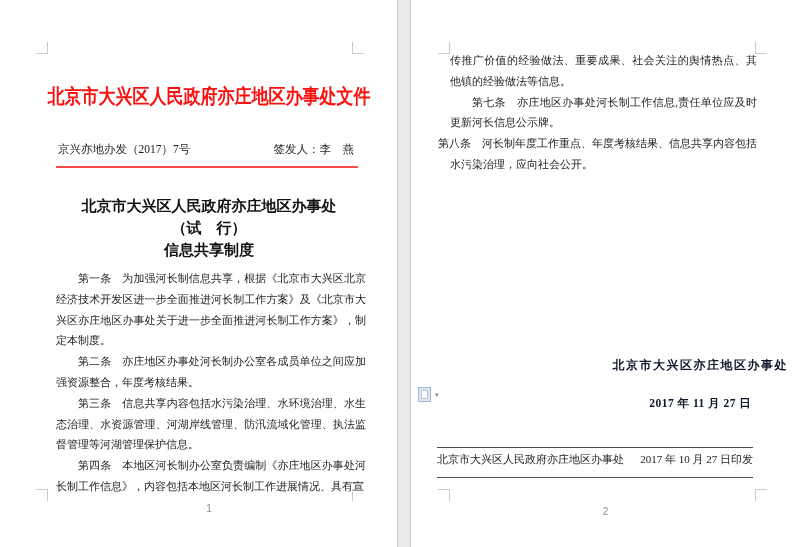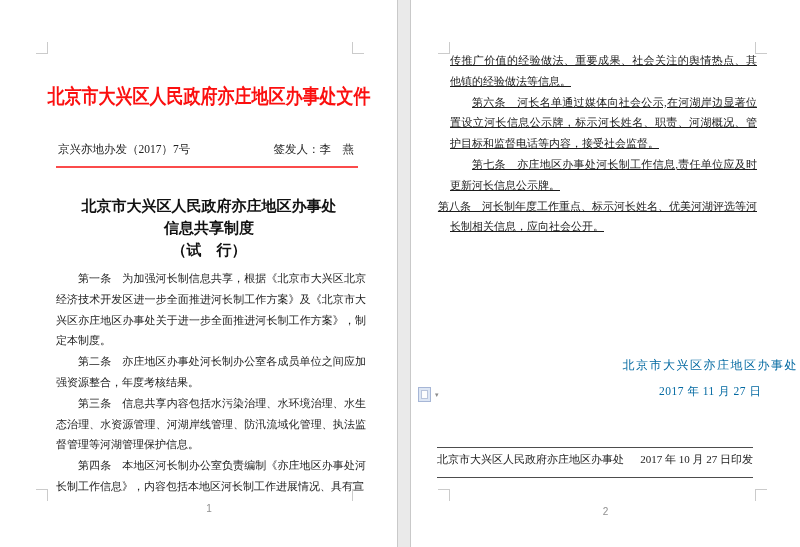--- a/index.html
+++ b/index.html
@@ -31,27 +31,27 @@
   .red-rule { position:absolute; top:166px; left:56px; width:302px; height:2px;
               background:#fb4b4b; }
 
   .doc-title { position:absolute; top:195px; left:0; right:0; text-align:center;
                font-size:15px; font-weight:bold; line-height:22px; color:#111; }
 
   .body-text { position:absolute; font-size:11px; line-height:20.8px;
                text-align:justify; text-justify:inter-ideograph; color:#1c1c1c; }
   .body-text p { text-indent:2em; }
   .page-left  .body-text { top:268px; left:56px;  width:310px; max-height:238px; overflow:hidden; }
-  .page-right .body-text { top:50px;  left:39px;  width:307px;text-decoration:underline; }
+  .page-right .body-text { top:50px;  left:39px;  width:307px; }
   .body-text p.cont { text-indent:0; }
   .body-text p.hang { text-indent:-1.1em; }
 
-  .signature { position:absolute; top:357px; right:2px; text-align:center;
-               font-size:12px; letter-spacing:1.5px; line-height:16px; color:#0369a1; }
-  .sig-date  { margin-top:10px; font-size:11.5px; letter-spacing:0.5px; }
+  .signature { position:absolute; top:357px; right:12px; text-align:center;
+               font-size:12px; letter-spacing:1.5px; line-height:16px; color:#0f172a;font-weight:bold; }
+  .sig-date  { margin-top:22px; font-size:11.5px; letter-spacing:0.5px; }
 
   .paste-btn { position:absolute; left:7px; top:387px; display:flex; align-items:flex-start; }
   .paste-icon { position:relative; width:13px; height:15px; background:#dde6f4;
                 border:1px solid #a6b6d6; display:inline-block; }
   .paste-page { position:absolute; left:2px; top:2px; width:7px; height:9px;
                 background:#fdfdfd; border:1px solid #b9c4db; }
   .paste-arrow { font-size:7px; color:#8c8c8c; margin-left:4px; margin-top:4px;
                  font-family:"DejaVu Sans", sans-serif; }
 
   .footer-line { position:absolute; left:26px; width:316px; height:1px; background:#4d4d4d; }
@@ -81,22 +81,22 @@
 
     <div class="docnum-row">
       <span>京兴亦地办发（2017）7号</span>
       <span>签发人：李　燕</span>
     </div>
 
     <div class="red-rule"></div>
 
     <div class="doc-title">
       <div>北京市大兴区人民政府亦庄地区办事处</div>
+      <div>（试　行）</div>
       <div>信息共享制度</div>
-      <div>（试　行）</div>
     </div>
 
     <div class="body-text">
       <p>第一条　为加强河长制信息共享，根据《北京市大兴区北京经济技术开发区进一步全面推进河长制工作方案》及《北京市大兴区亦庄地区办事处关于进一步全面推进河长制工作方案》，制定本制度。</p>
       <p>第二条　亦庄地区办事处河长制办公室各成员单位之间应加强资源整合，年度考核结果。</p>
       <p>第三条　信息共享内容包括水污染治理、水环境治理、水生态治理、水资源管理、河湖岸线管理、防汛流域化管理、执法监督管理等河湖管理保护信息。</p>
       <p>第四条　本地区河长制办公室负责编制《亦庄地区办事处河长制工作信息》，内容包括本地区河长制工作进展情况、具有宣</p>
     </div>
 
     <div class="page-num">1</div>
@@ -105,23 +105,22 @@
   <div class="page-gap"></div>
 
   <div class="page page-right">
     <div class="mark tl" style="left:27px; top:42px;"></div>
     <div class="mark tr" style="left:344px; top:42px;"></div>
     <div class="mark bl" style="left:27px; top:489px;"></div>
     <div class="mark br" style="left:344px; top:489px;"></div>
 
     <div class="body-text">
       <p class="cont">传推广价值的经验做法、重要成果、社会关注的舆情热点、其他镇的经验做法等信息。</p>
-      <p>第六条　河长名单通过媒体向社会公示,在河湖岸边显著位置设立河长信息公示牌，标示河长姓名、职责、河湖概况、管护目标和监督电话等内容，接受社会监督。</p>
       <p>第七条　亦庄地区办事处河长制工作信息,责任单位应及时更新河长信息公示牌。</p>
-      <p class="hang">第八条　河长制年度工作重点、标示河长姓名、优美河湖评选等河长制相关信息，应向社会公开。</p>
+      <p class="hang">第八条　河长制年度工作重点、年度考核结果、信息共享内容包括水污染治理，应向社会公开。</p>
     </div>
 
     <div class="signature">
       <div>北京市大兴区亦庄地区办事处</div>
       <div class="sig-date">2017 年 11 月 27 日</div>
     </div>
 
     <div class="paste-btn">
       <span class="paste-icon">
         <span class="paste-page"></span>

